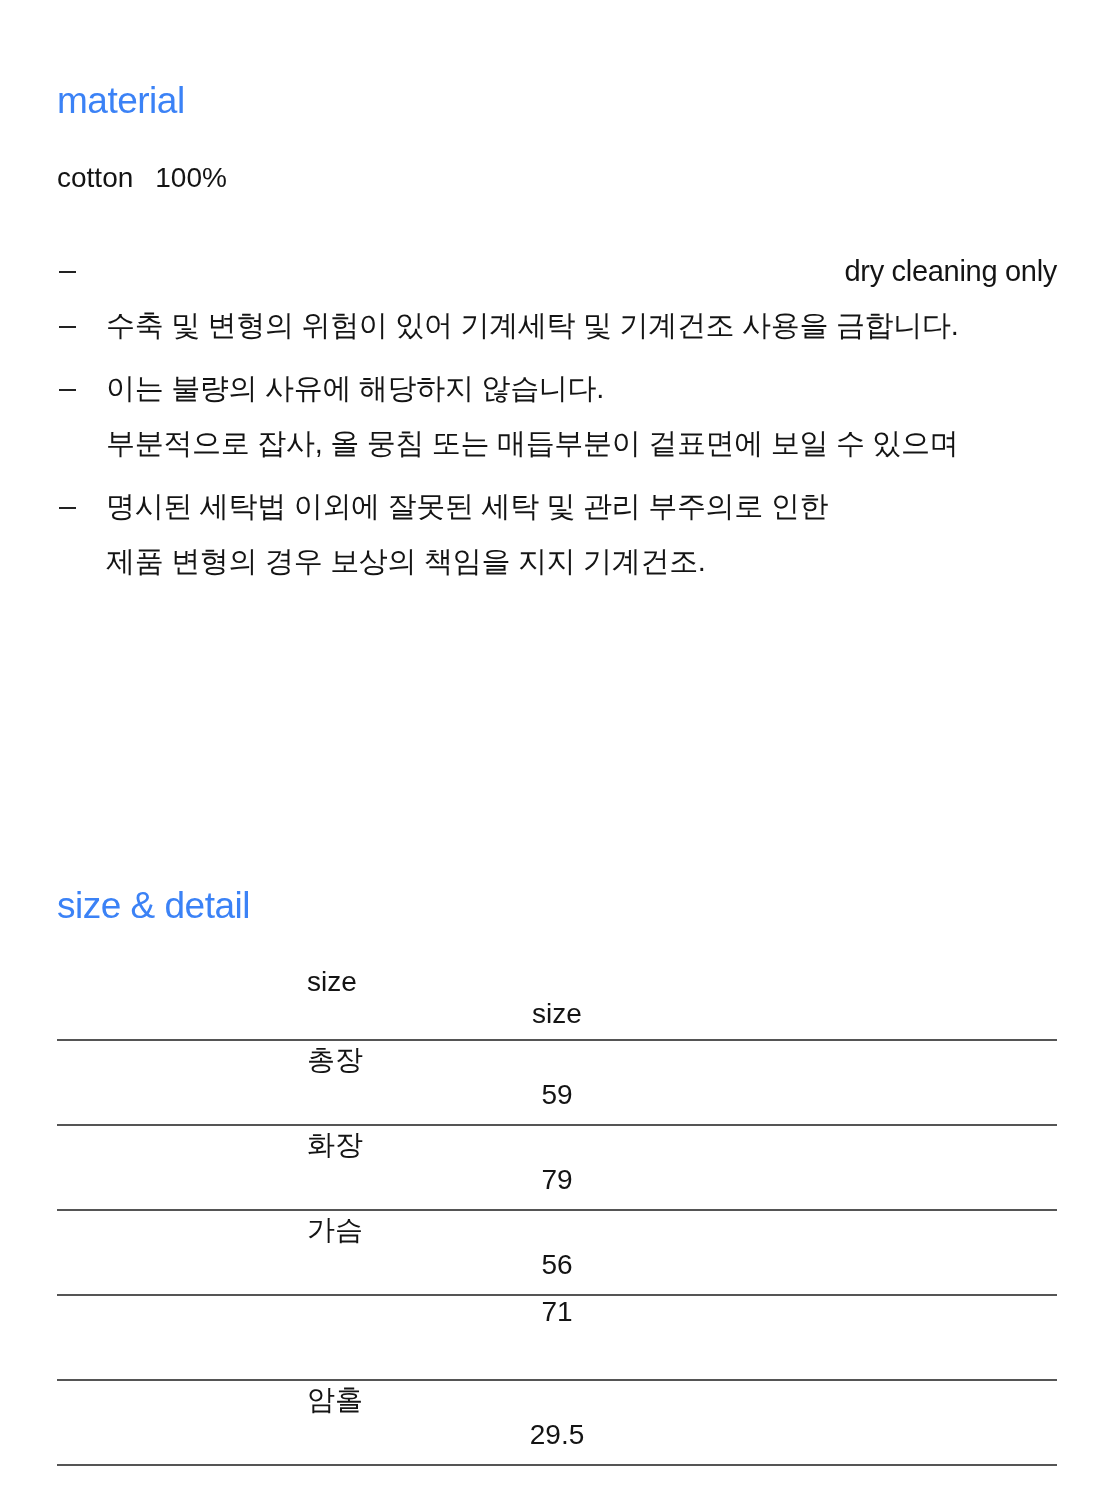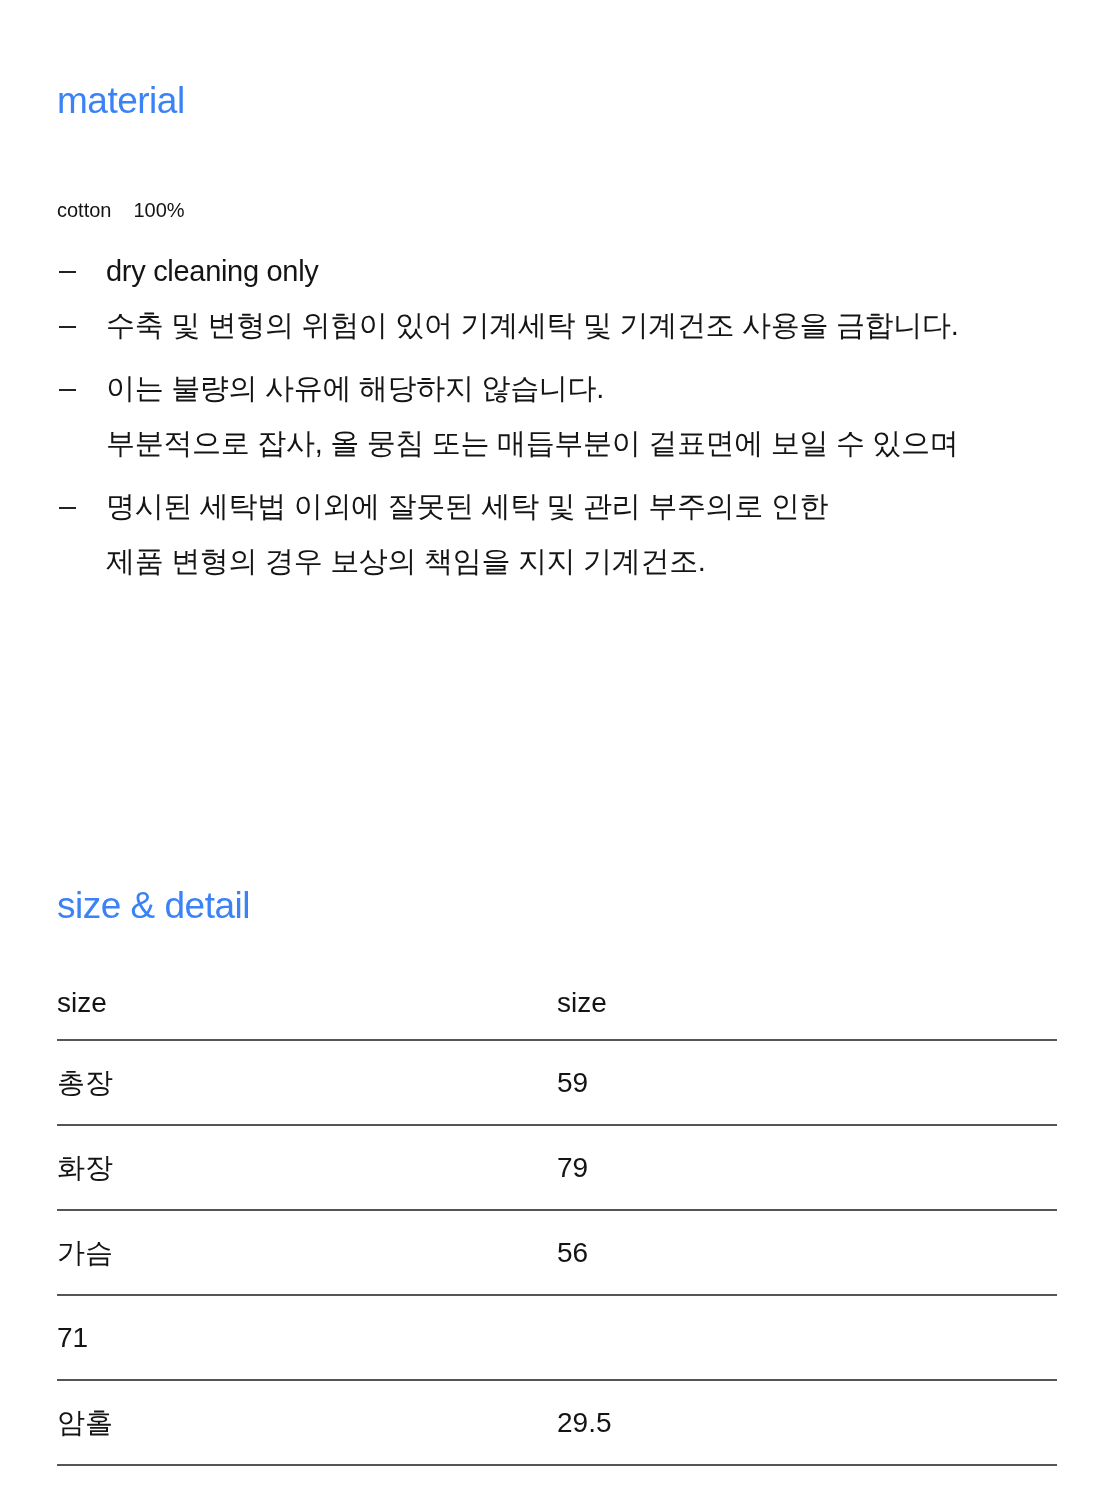--- a/index.html
+++ b/index.html
@@ -23,25 +23,24 @@
       line-height: 1;
       color: #3b82f6;
     }
     #material-title { top: 82px; }
     #size-title { top: 887px; text-align: center; }
 
     .material-value {
       position: absolute;
       left: 57px;
       top: 164px;
-      font-size: 20px;
+      font-size: 28px;
       line-height: 1;
       color: #141414;
       white-space: pre;
-      margin-top: 36px;
     }
     .material-value .pct { margin-left: 22px; }
 
     .care-list {
       position: absolute;
       left: 57px;
       top: 252px;
       width: 1000px;
       list-style: none;
     }
@@ -64,37 +63,38 @@
     .care-item .dash::before {
       content: "";
       position: absolute;
       left: 2px;
       top: 28px;
       width: 17px;
       height: 2px;
       background: #222;
     }
     .care-item .line { display: block; }
-    .care-item:nth-child(1) { margin-bottom: 8px; }
+    .care-item:nth-child(1) { margin-bottom: 8px; text-align: right; }
     .care-item:nth-child(1) .line { line-height: 38px; }
     .care-item:nth-child(1) .dash::before { top: 19px; }
 
     .size-table {
       position: absolute;
       left: 57px;
       top: 966px;
       width: 1000px;
     }
     .size-row {
       display: flex;
       align-items: center;
       height: 85px;
       border-bottom: 2px solid #555555;
       font-size: 28px;
       color: #141414;
+      flex-direction: column;
     }
     .size-row.header {
       height: 75px;
     }
     .size-row .label { width: 500px; }
     .size-row .value { flex: 1; }
   </style>
 </head>
 <body>
 

